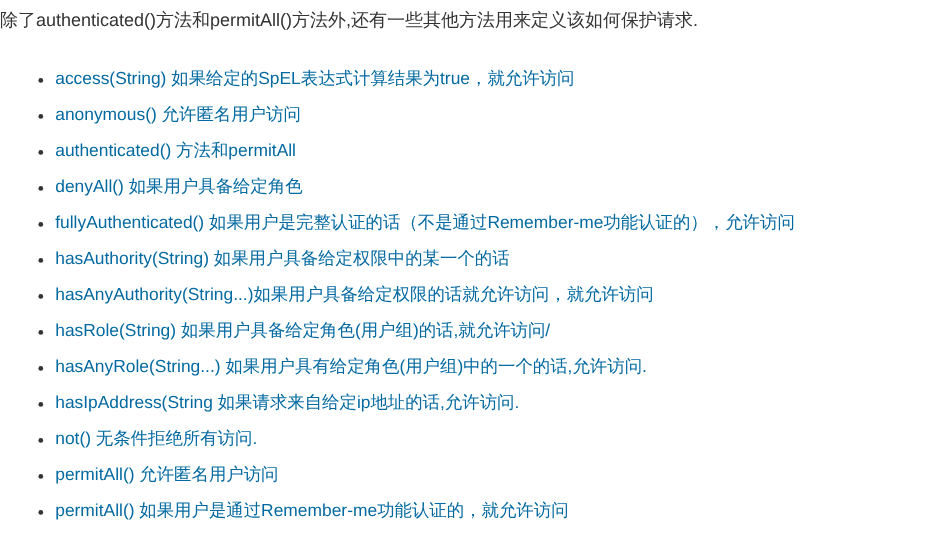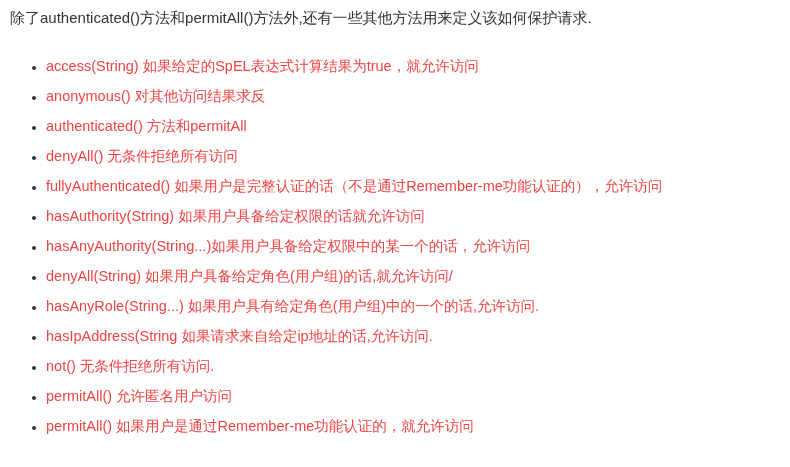--- a/index.html
+++ b/index.html
@@ -15,56 +15,56 @@
       color: #333333;
       -webkit-font-smoothing: antialiased;
     }
     .doc {
       width: 790px;
       height: 467px;
       background: #ffffff;
     }
     .intro {
       margin: 0;
-      padding: 8px 12px 0 10px;
+      padding: 8px 12px 0 0;
       font-size: 15px;
       line-height: 20px;
       color: #333333;
     }
     ul.methods {
       margin: 23px 0 0 0;
       padding: 0 0 0 46px;
       list-style: disc outside;
     }
     ul.methods li {
       height: 30px;
       font-size: 14.5px;
       line-height: 30px;
-      color: #ef4444;
+      color: #0369a1;
       white-space: nowrap;
     }
     ul.methods li::marker {
       color: #333333;
       font-size: 12px;
     }
   </style>
 </head>
 <body>
 
 <div class="doc">
   <p class="intro">除了authenticated()方法和permitAll()方法外,还有一些其他方法用来定义该如何保护请求.</p>
 
   <ul class="methods">
     <li>access(String) 如果给定的SpEL表达式计算结果为true，就允许访问</li>
-    <li>anonymous() 对其他访问结果求反</li>
+    <li>anonymous() 允许匿名用户访问</li>
     <li>authenticated() 方法和permitAll</li>
-    <li>denyAll() 无条件拒绝所有访问</li>
+    <li>denyAll() 如果用户具备给定角色</li>
     <li>fullyAuthenticated() 如果用户是完整认证的话（不是通过Remember-me功能认证的），允许访问</li>
-    <li>hasAuthority(String) 如果用户具备给定权限的话就允许访问</li>
-    <li>hasAnyAuthority(String...)如果用户具备给定权限中的某一个的话，允许访问</li>
-    <li>denyAll(String) 如果用户具备给定角色(用户组)的话,就允许访问/</li>
+    <li>hasAuthority(String) 如果用户具备给定权限中的某一个的话</li>
+    <li>hasAnyAuthority(String...)如果用户具备给定权限的话就允许访问，就允许访问</li>
+    <li>hasRole(String) 如果用户具备给定角色(用户组)的话,就允许访问/</li>
     <li>hasAnyRole(String...) 如果用户具有给定角色(用户组)中的一个的话,允许访问.</li>
     <li>hasIpAddress(String 如果请求来自给定ip地址的话,允许访问.</li>
     <li>not() 无条件拒绝所有访问.</li>
     <li>permitAll() 允许匿名用户访问</li>
     <li>permitAll() 如果用户是通过Remember-me功能认证的，就允许访问</li>
   </ul>
 </div>
 
 </body></html>

